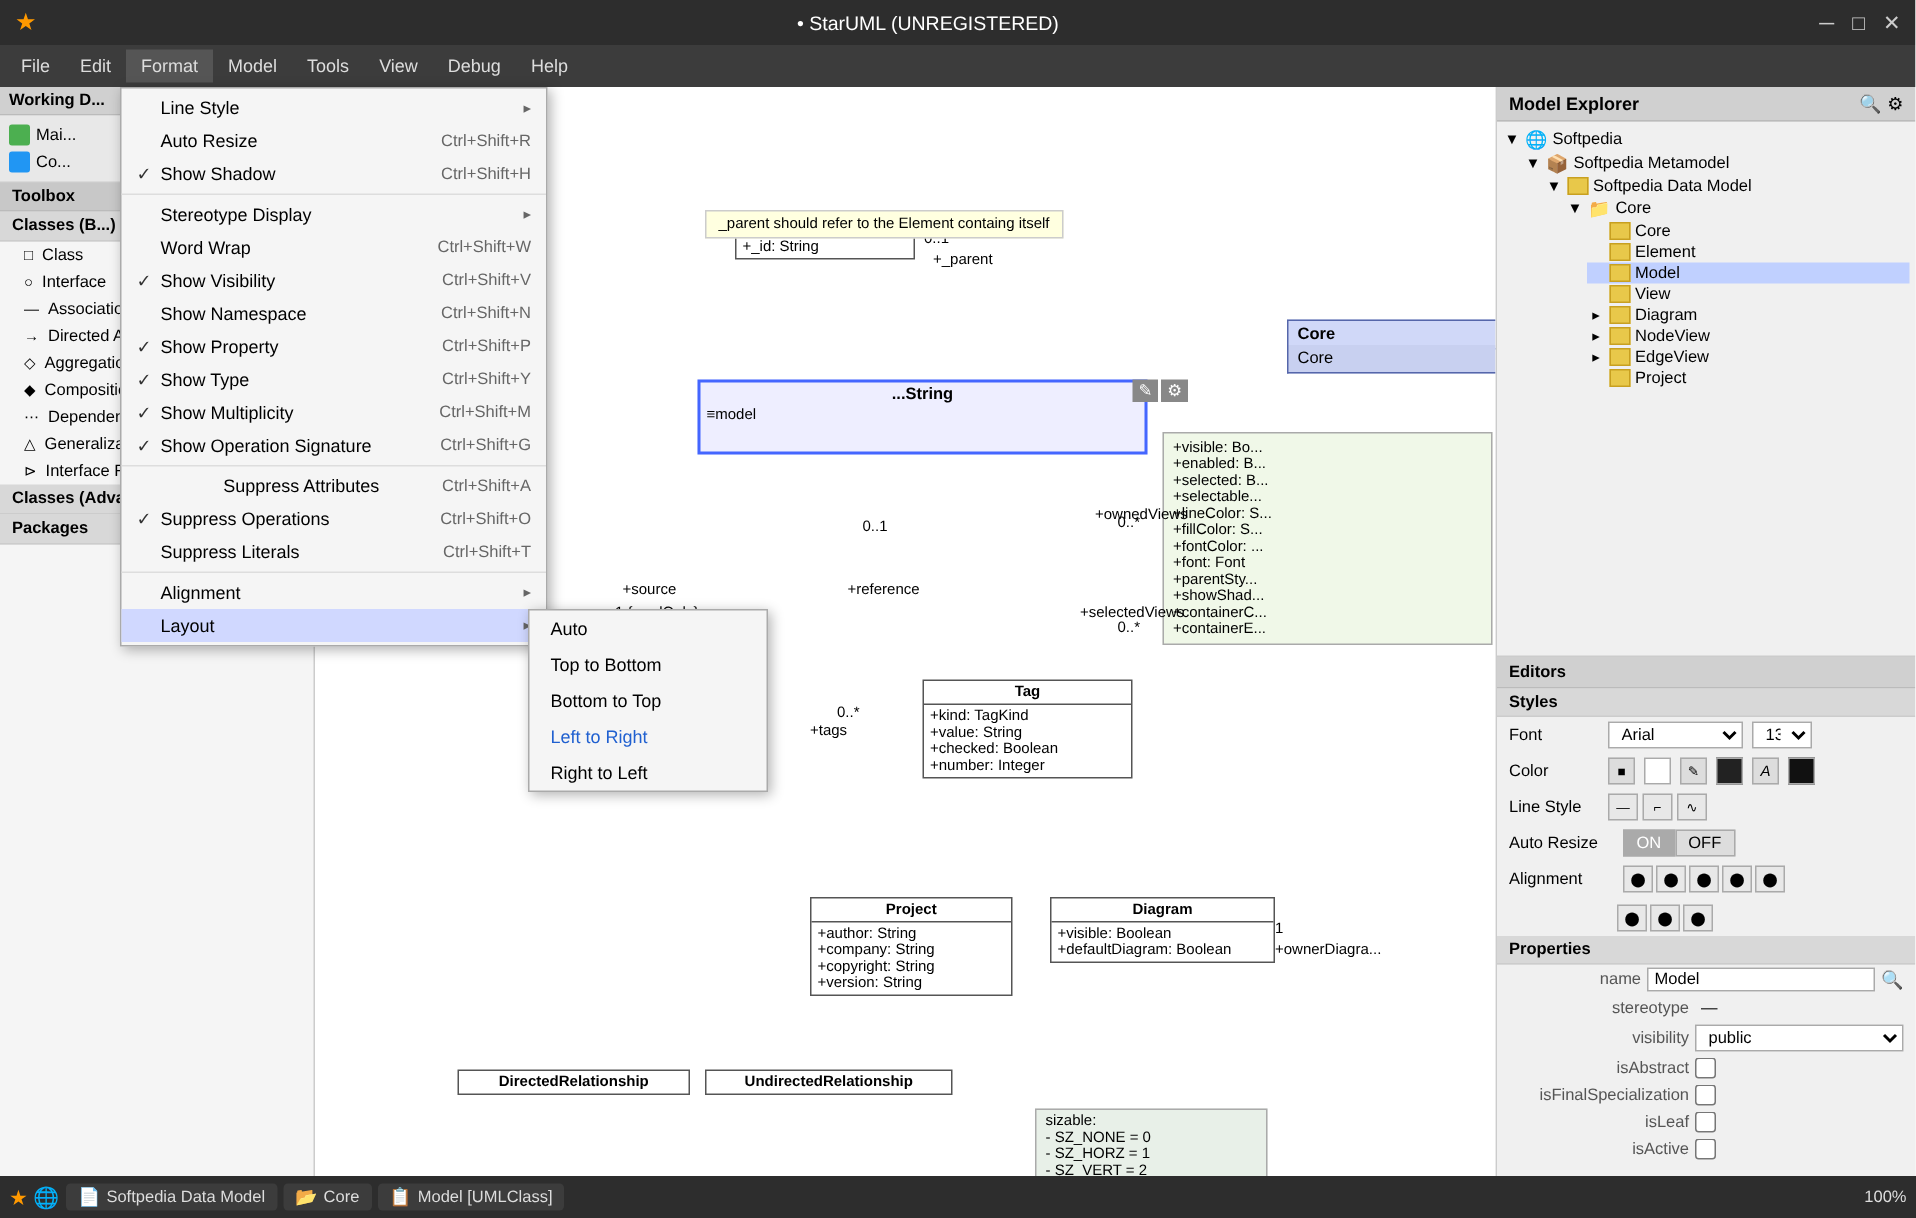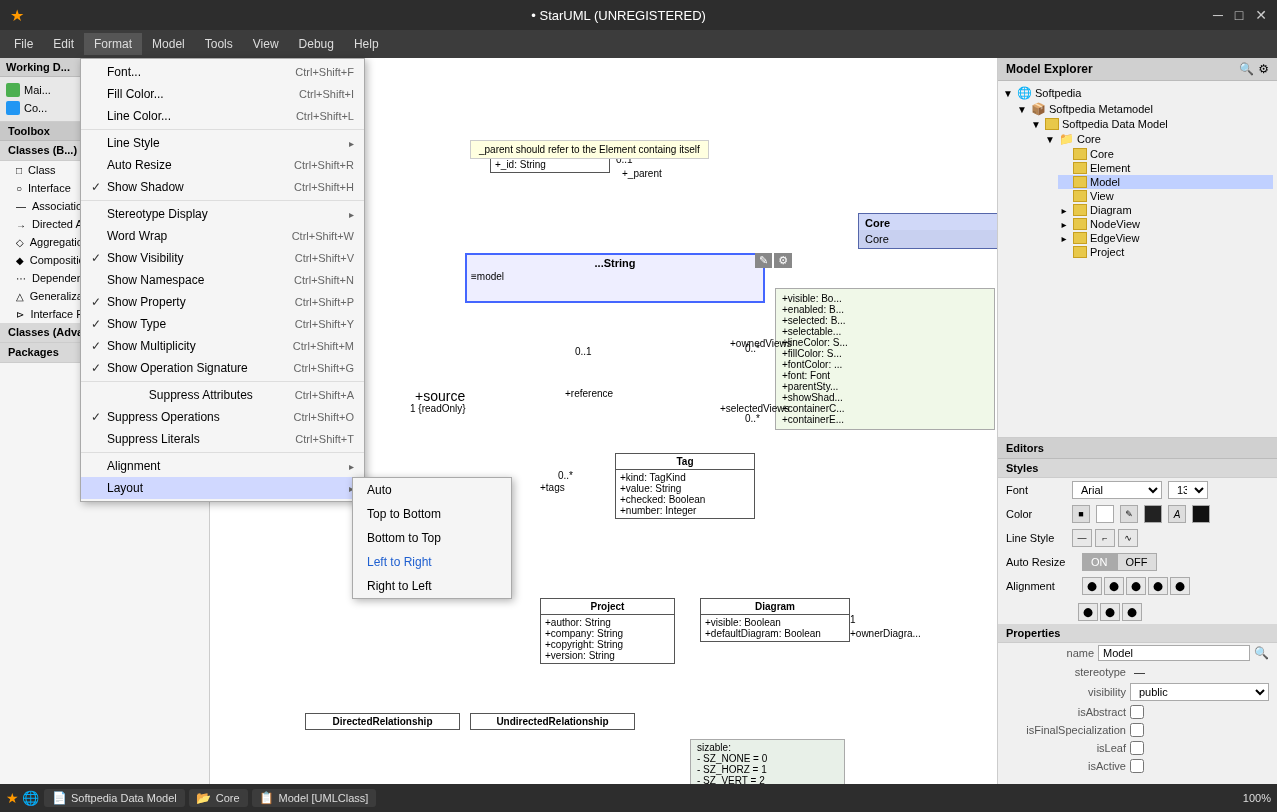--- a/index.html
+++ b/index.html
@@ -191,21 +191,21 @@
           <div>+value: String</div>
           <div>+checked: Boolean</div>
           <div>+number: Integer</div>
         </div>
       </div>
 
       <div style="position:absolute;top:280px;left:520px;font-size:10px;">+ownedViews</div>
 
       <div style="position:absolute;top:345px;left:510px;font-size:10px;">+selectedViews</div>
 
-      <div style="position:absolute;top:330px;left:205px;font-size:14px;">+source</div>
+      <div style="position:absolute;top:330px;left:205px;font-size:10px;">+source</div>
       <div style="position:absolute;top:345px;left:200px;font-size:10px;">1 {readOnly}</div>
 
       <div style="position:absolute;top:330px;left:355px;font-size:10px;">+reference</div>
 
       <div style="position:absolute;top:540px;left:330px;width:135px;border:1px solid #555;background:white;font-size:10px;">
         <div style="border-bottom:1px solid #555;padding:2px 4px;text-align:center;font-weight:bold;">Project</div>
         <div style="padding:2px 4px;">
           <div>+author: String</div>
           <div>+company: String</div>
           <div>+copyright: String</div>
@@ -433,37 +433,20 @@
           <span style="width:120px;color:#555;text-align:right;">isActive</span>
           <input type="checkbox" style="width: 14px; height: 14px;">
         </div>
       </div>
     </div>
   </div>
 </div>
 
 <div id="format-menu" style="position:absolute;top:58px;left:80px;background:#f5f5f5;border:1px solid #aaa;box-shadow:2px 2px 8px rgba(0,0,0,0.3);z-index:1000;width:285px;">
 
-  <div style="padding:2px 0;border-bottom:1px solid #ddd;">
-    <div class="menu-row" style="display:flex;align-items:center;padding:4px 10px;cursor:pointer;font-size:12px;">
-      <span style="width:16px;"></span>
-      <span style="flex:1;">Font...</span>
-      <span style="color:#666;font-size:11px;">Ctrl+Shift+F</span>
-    </div>
-    <div class="menu-row" style="display:flex;align-items:center;padding:4px 10px;cursor:pointer;font-size:12px;">
-      <span style="width:16px;"></span>
-      <span style="flex:1;">Fill Color...</span>
-      <span style="color:#666;font-size:11px;">Ctrl+Shift+I</span>
-    </div>
-    <div class="menu-row" style="display:flex;align-items:center;padding:4px 10px;cursor:pointer;font-size:12px;">
-      <span style="width:16px;"></span>
-      <span style="flex:1;">Line Color...</span>
-      <span style="color:#666;font-size:11px;">Ctrl+Shift+L</span>
-    </div>
-  </div>
 
   <div style="padding:2px 0;border-bottom:1px solid #ddd;">
     <div class="menu-row" style="display:flex;align-items:center;padding:4px 10px;cursor:pointer;font-size:12px;">
       <span style="width:16px;"></span>
       <span style="flex:1;">Line Style</span>
       <span style="color:#666;font-size:10px;">▸</span>
     </div>
     <div class="menu-row" style="display:flex;align-items:center;padding:4px 10px;cursor:pointer;font-size:12px;">
       <span style="width:16px;"></span>
       <span style="flex:1;">Auto Resize</span>

